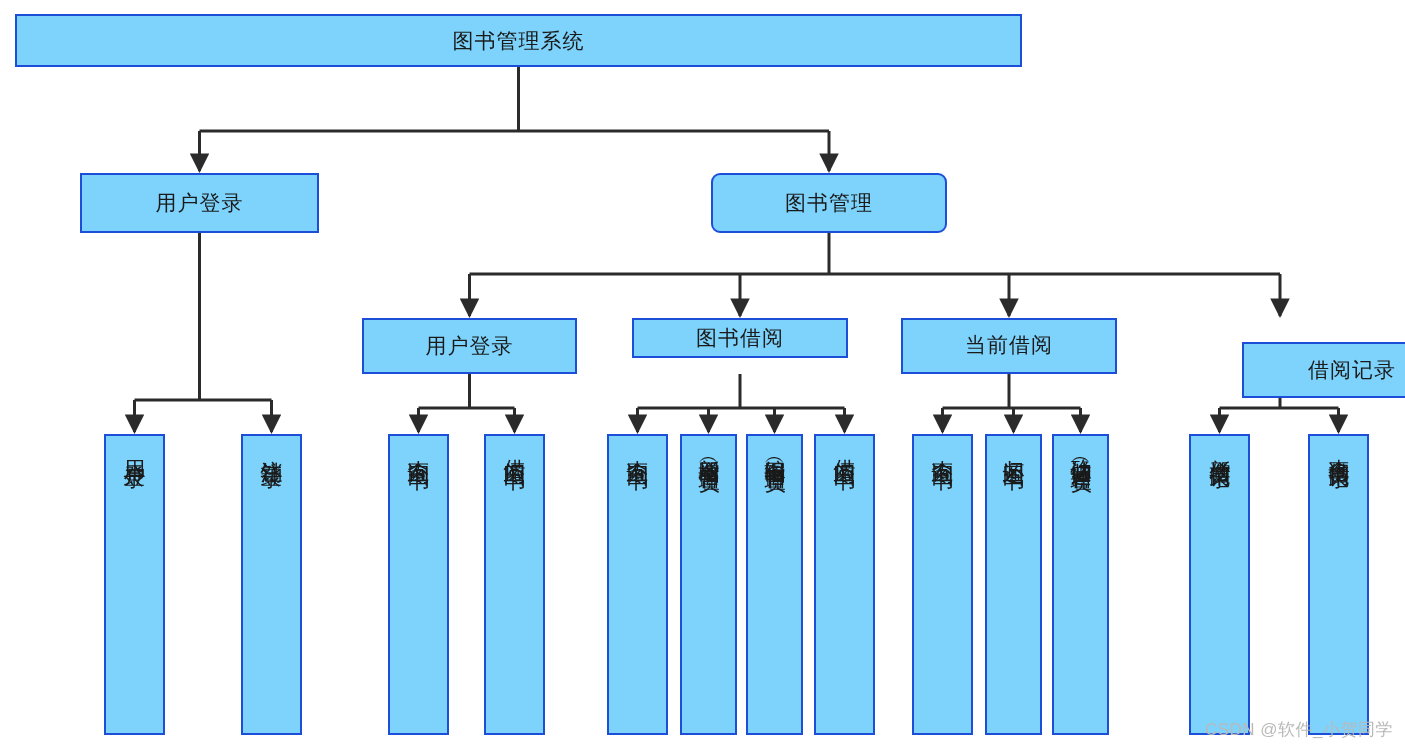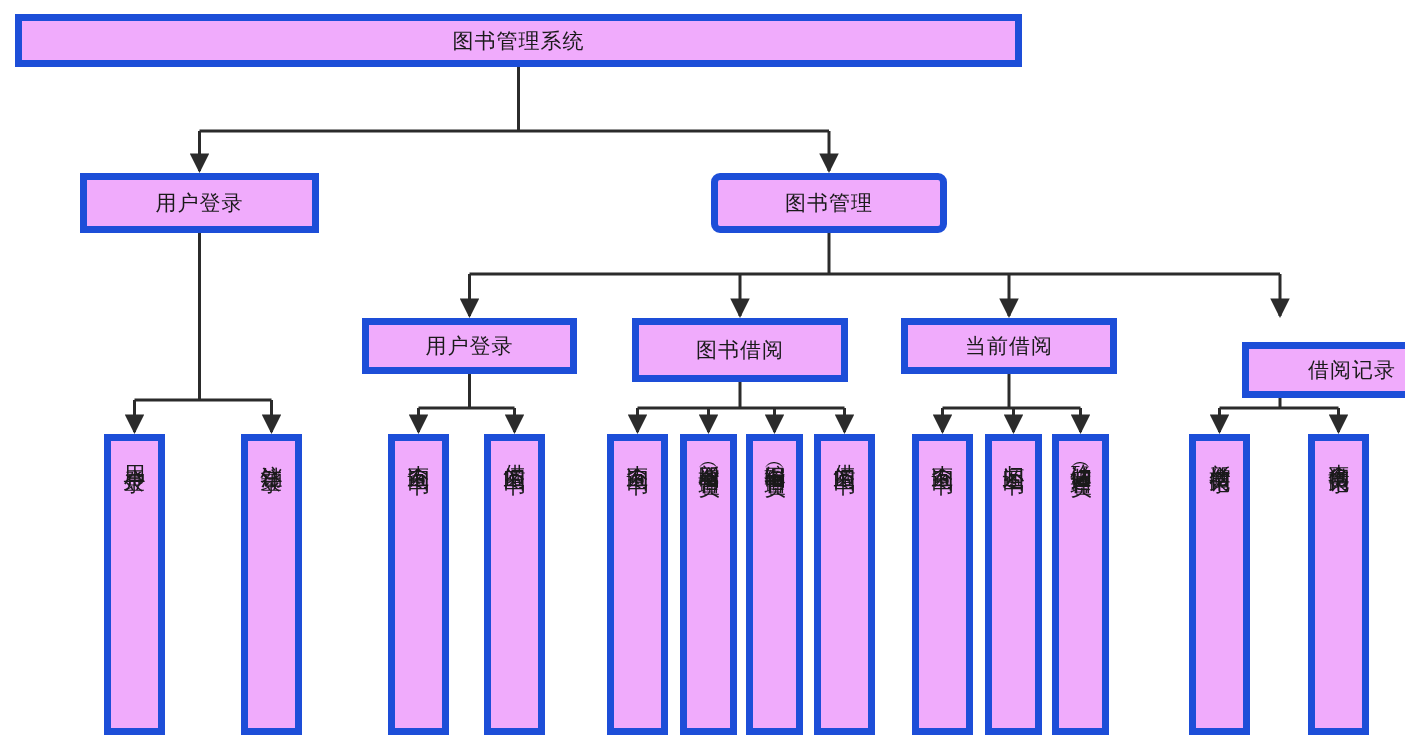--- a/index.html
+++ b/index.html
@@ -9,22 +9,22 @@
     background:#ffffff;
     font-family:"Liberation Sans","DejaVu Sans",sans-serif;
     overflow:hidden;
     position:relative;
   }
   #diagram-root{position:relative;width:1405px;height:747px;}
   svg#tree-svg{position:absolute;left:0;top:0;width:1405px;height:747px;}
   .node-box{
     position:absolute;
     box-sizing:border-box;
-    background:#f0abfc;
-    border:7px solid #1d4ed8;
+    background:#7dd3fc;
+    border:2px solid #1d4ed8;
     display:flex;
     align-items:center;
     justify-content:center;
     color:#1a1a1a;
   }
   .node-h .node-label{
     font-size:21px;
     line-height:1.2;
     white-space:nowrap;
     letter-spacing:1px;
@@ -105,24 +105,24 @@
       </div>
       <div class="node-box node-h" style="left: 80px; top: 173px; width: 239px; height: 60px;">
         <span class="node-label">用户登录</span>
       </div>
       <div class="node-box node-h" style="left: 711px; top: 173px; width: 236px; height: 60px; border-radius: 9px;">
         <span class="node-label">图书管理</span>
       </div>
       <div class="node-box node-h" style="left: 362px; top: 318px; width: 215px; height: 56px;">
         <span class="node-label">用户登录</span>
       </div>
-      <div class="node-box node-h" style="left: 632px; top: 318px; width: 216px; height: 64px; align-items: center;">
+      <div class="node-box node-h" style="left: 632px; top: 318px; width: 216px; height: 40px; align-items: center;">
         <span class="node-label">图书借阅</span>
       </div>
-      <div class="node-box node-h" style="left: 901px; top: 318px; width: 216px; height: 56px;">
+      <div class="node-box node-h" style="left: 901px; top: 318px; width: 216px; height: 56px; font-family: Liberation Serif, serif;">
         <span class="node-label">当前借阅</span>
       </div>
       <div class="node-box node-h" style="left: 1242px; top: 318px; width: 220px; height: 56px; margin-top: 24px;">
         <span class="node-label">借阅记录</span>
       </div>
       <div class="node-box node-v" style="left: 104px; top: 434px; width: 61px; height: 301px;">
         <span class="node-label">用户登录</span>
       </div>
       <div class="node-box node-v" style="left: 241px; top: 434px; width: 61px; height: 301px;">
         <span class="node-label">注销登录</span>
@@ -155,13 +155,14 @@
         <span class="node-label">确认归还（管理员）</span>
       </div>
       <div class="node-box node-v tall" style="left: 1189px; top: 434px; width: 61px; height: 301px;">
         <span class="node-label">新增借阅记录</span>
       </div>
       <div class="node-box node-v tall" style="left: 1308px; top: 434px; width: 61px; height: 301px;">
         <span class="node-label">查询借阅记录</span>
       </div>
     </div>
 
+  <div id="watermark">CSDN @软件_小贺同学</div>
 </div>
 
 </body></html>

